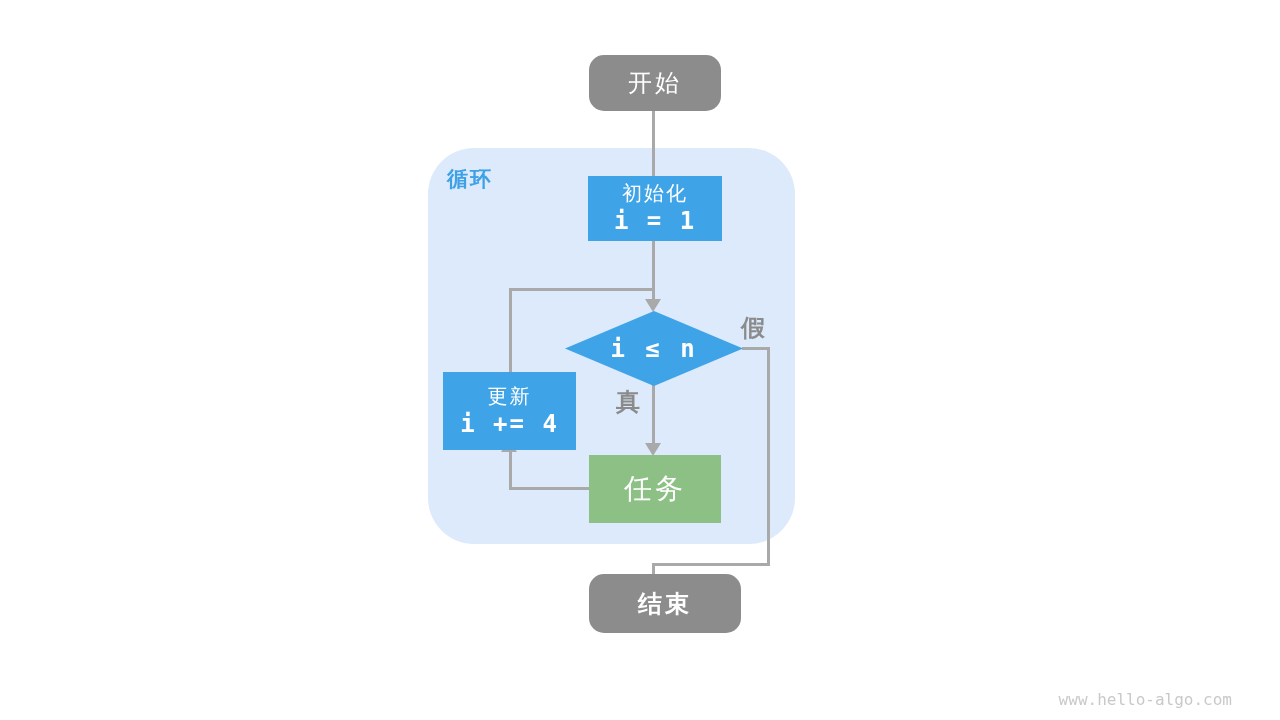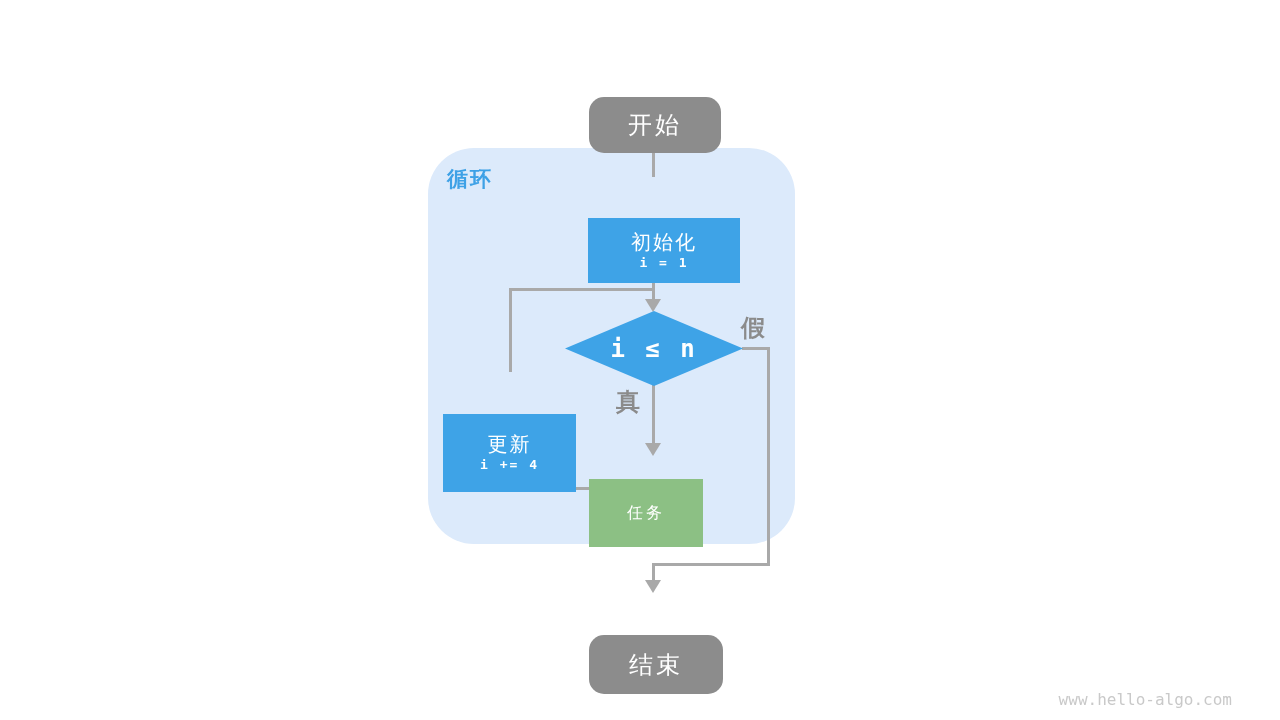--- a/index.html
+++ b/index.html
@@ -20,33 +20,33 @@
   .loop-container{
     position:absolute;left:428px;top:148px;width:367px;height:396px;
     background:var(--loop-bg);border-radius:46px;
   }
   .loop-label{
     position:absolute;left:447px;top:165px;
     color:var(--loop-label-blue);font-size:21px;font-weight:bold;letter-spacing:2px;
   }
   .node{
     position:absolute;display:flex;flex-direction:column;align-items:center;justify-content:center;
-    color:#fff;text-align:center;box-sizing:border-box;margin-top:42px;
+    color:#fff;text-align:center;box-sizing:border-box;
   }
   .terminal{background:var(--node-gray);border-radius:15px;font-size:24px;letter-spacing:3px;}
   .node-start{left:589px;top:55px;width:132px;height:56px;}
-  .node-end{left:589px;top:593px;width:134px;height:59px;}
+  .node-end{left:589px;top:574px;width:152px;height:59px;font-weight:bold;}
   .process{background:var(--node-blue);}
-  .node-init{left:588px;top:176px;width:152px;height:65px;}
+  .node-init{left:588px;top:176px;width:134px;height:65px;}
   .node-update{left:443px;top:372px;width:133px;height:78px;}
-  .node-task{left:589px;top:437px;width:114px;height:68px;background:var(--node-green);font-size:16px;letter-spacing:3px;}
+  .node-task{left:589px;top:455px;width:132px;height:68px;background:var(--node-green);font-size:28px;letter-spacing:3px;}
   .node-label{font-size:20px;letter-spacing:2px;line-height:1.25;}
   .node-code{
     font-family:"DejaVu Sans Mono","Liberation Mono",monospace;
-    font-size:13px;font-weight:bold;letter-spacing:2px;line-height:1.25;
+    font-size:24px;font-weight:bold;letter-spacing:2px;line-height:1.25;
   }
   .diamond{
     position:absolute;left:565px;top:311px;width:178px;height:75px;
     background:var(--node-blue);
     clip-path:polygon(50% 0,100% 50%,50% 100%,0 50%);
     display:flex;align-items:center;justify-content:center;color:#fff;
     font-family:"DejaVu Sans Mono","Liberation Mono",monospace;
     font-size:24px;font-weight:bold;letter-spacing:3px;
   }
   .line{position:absolute;background:var(--arrow-gray);}

